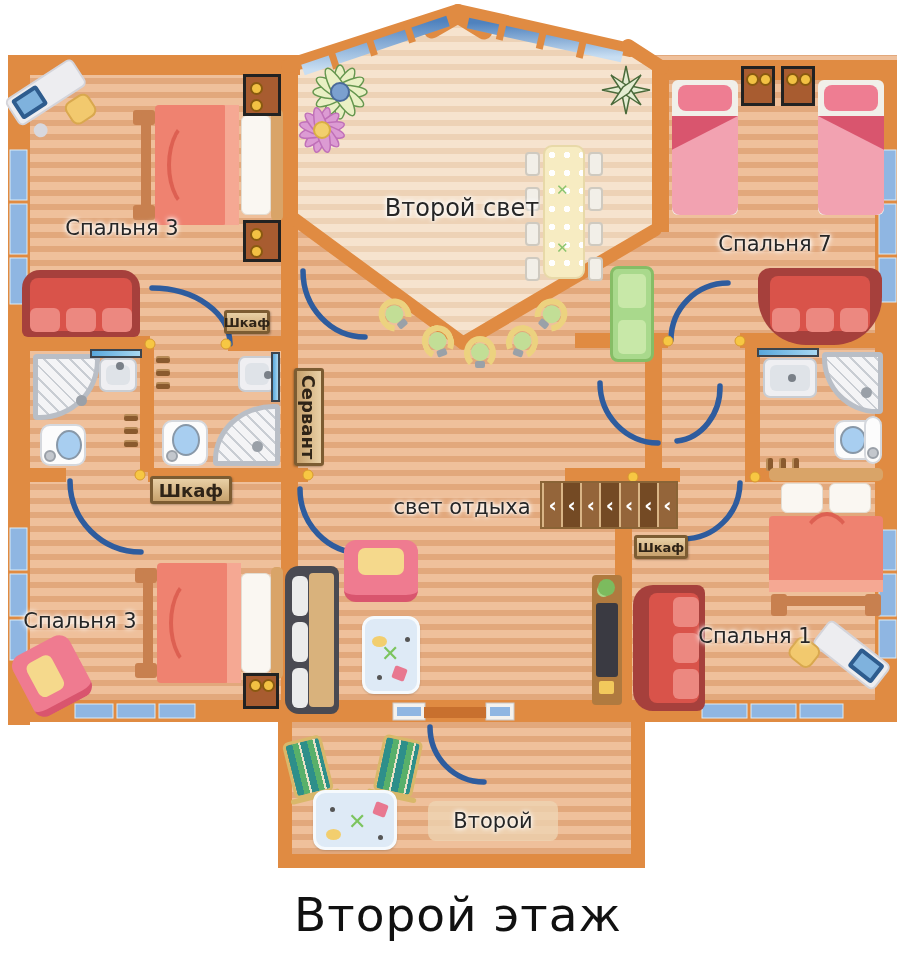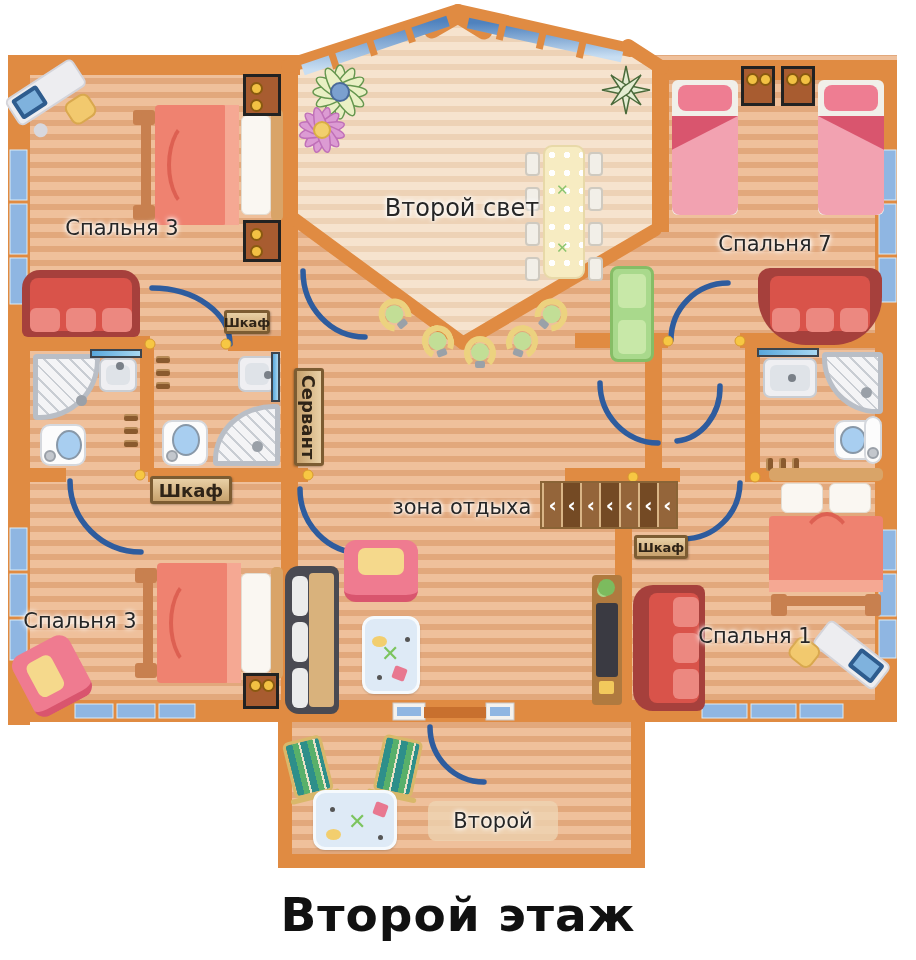--- a/index.html
+++ b/index.html
@@ -5,21 +5,21 @@
   html,body{margin:0;padding:0;background:#fff;}
   #stage{position:relative;width:916px;height:960px;background:#ffffff;overflow:hidden;
          font-family:"DejaVu Sans",sans-serif;}
   #stage *{box-sizing:border-box;}
   .abs{position:absolute;}
   
   .room-label{position:absolute;color:#262626;font-size:21px;font-weight:500;white-space:nowrap;
     text-shadow:0 0 3px #fff,0 0 5px #fff,0 0 6px #fff;transform:translate(-50%,-50%);}
   .big-label{font-size:24px;}
   #floor-title{position:absolute;left:458px;top:914px;transform:translate(-50%,-50%);
-    font-size:47px;font-weight:700;color:#111;letter-spacing:1px;}
+    font-size:47px;font-weight:400;color:#111;letter-spacing:1px;}
   .plaque{position:absolute;display:flex;align-items:center;justify-content:center;
     background:linear-gradient(180deg,#e9d0a6,#c7a16c);border:3px solid #7c5c32;border-radius:3px;
     color:#2f2417;font-weight:700;box-shadow:1px 1px 2px rgba(0,0,0,.25);}
   
   .bed-head{position:absolute;background:#d9a468;border-radius:5px;}
   .bed-pillow{position:absolute;background:#faf7f2;border-radius:6px;border:1px solid #e3ddd2;}
   .bed-duvet{position:absolute;background:#ef8270;}
   .bed-duvet-light{position:absolute;background:#f5a893;}
   .fold{position:absolute;border:4px solid transparent;border-left:4px solid #dd6052;border-radius:50%;}
   .bed-post{position:absolute;background:#c8804f;border-radius:3px;}
@@ -436,21 +436,21 @@
     <span class="x" style="left:16px;top:22px">✕</span>
     <span class="sq" style="left:28px;top:48px"></span>
     <span class="dot" style="left:40px;top:18px"></span>
       <span class="dot" style="left:12px;top:56px"></span>
   </div>
   <div class="tvstand" style="left:592px;top:575px;width:30px;height:130px">
     <i class="pl"></i>
       <i class="tv"></i>
       <i class="yl"></i>
   </div>
-  <div class="room-label" style="left:462px;top:507px">зона отдыха</div>
+  <div class="room-label" style="left:462px;top:507px">свет отдыха</div>
 
   <div class="abs" style="left:135px;top:563px;width:148px;height:120px">
     <div class="bed-post" style="left:0;top:5px;width:22px;height:15px"></div>
     <div class="bed-post" style="left:0;top:100px;width:22px;height:15px"></div>
     <div class="bed-post" style="left:8px;top:8px;width:10px;height:105px"></div>
     <div class="bed-duvet" style="left:22px;top:0;width:72px;height:120px;border-radius:4px"></div>
     <div class="fold" style="left:34px;top:14px;width:52px;height:92px"></div>
     <div class="bed-duvet-light" style="left:92px;top:0;width:14px;height:120px"></div>
     <div class="bed-pillow" style="left:106px;top:10px;width:30px;height:100px"></div>
     <div class="bed-head" style="left:136px;top:4px;width:12px;height:112px"></div>

